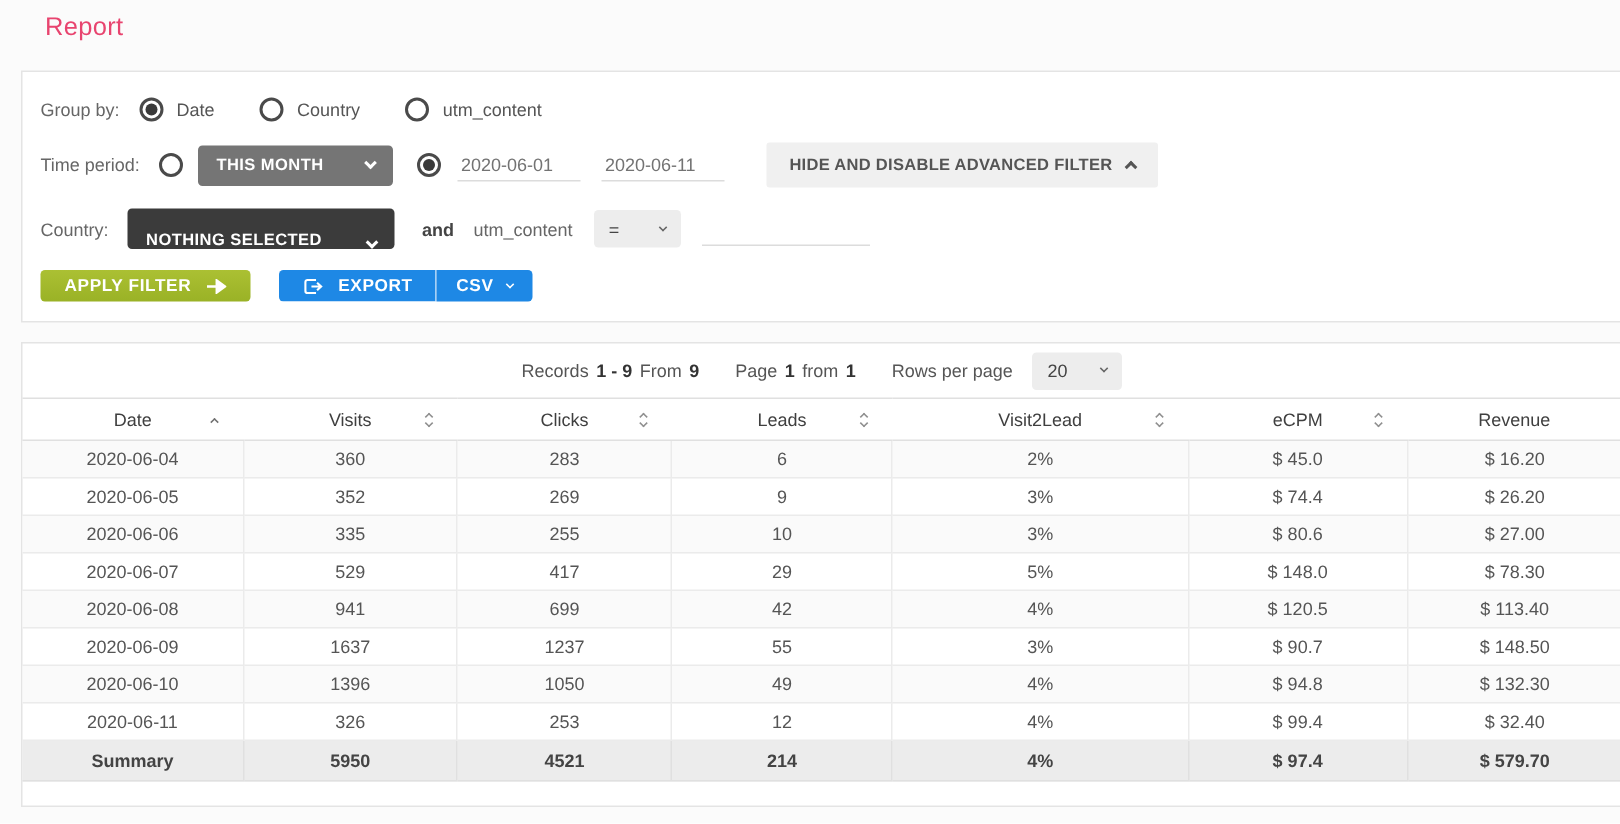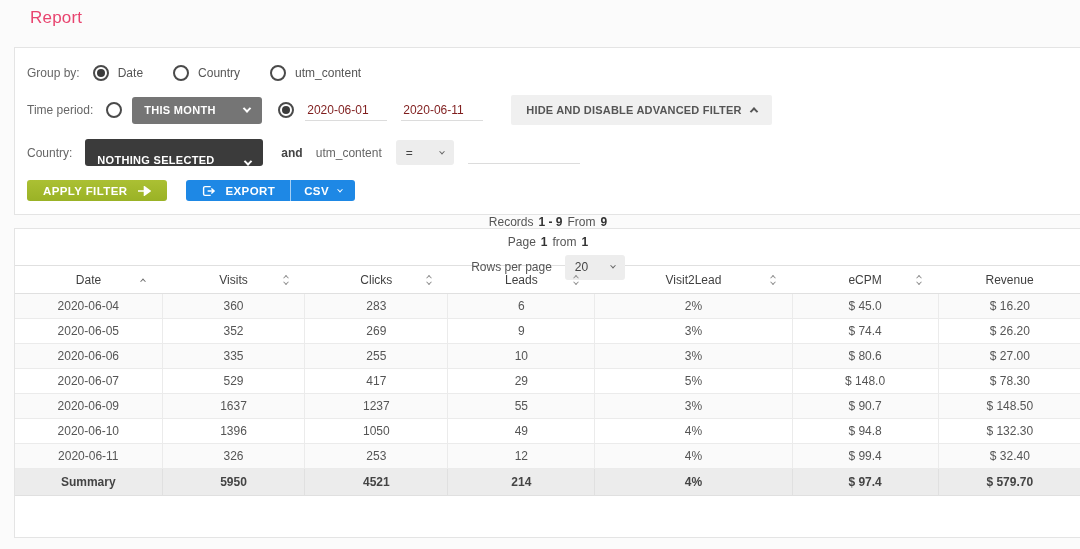--- a/index.html
+++ b/index.html
@@ -48,21 +48,21 @@
   }
   .dselect.gray { background:#757575; width:130px; margin:0 16px 0 10px; }
   .dselect.dark { background:#3b3b3b; width:178px;align-items:flex-end; }
   .mini-select {
     height:25px; width:58px; background:#ededed; border-radius:3px; color:#444;
     display:inline-flex; align-items:center; justify-content:space-between;
     padding:0 10px; cursor:pointer; font-size:12px;
   }
   .uinput {
     border:none; border-bottom:1px solid #dcdcdc; background:transparent; outline:none;
-    font-family:inherit; font-size:12px; color:#7f1d1d; height:22px; padding:0 2px;
+    font-family:inherit; font-size:12px; color:#737373; height:22px; padding:0 2px;
   }
   .uinput.date { width:82px; margin-right:14px; }
   .uinput.utm-value { width:112px; margin-left:14px; }
   .adv-btn {
     background:#f0f0f0; border:none; color:#555; font-weight:bold; font-size:11px;
     height:30px; padding:0 15px; margin-left:14px; display:inline-flex; align-items:center;
     gap:9px; cursor:pointer; font-family:inherit; letter-spacing:.2px; border-radius:2px;
   }
   .and-label { font-weight:bold; color:#444; margin:0 13px 0 18px; }
   .utm-label { color:#666; margin-right:14px; }
@@ -81,21 +81,21 @@
   .split { display:inline-flex; }
   .export-btn { background:#1e88e5; border-radius:3px 0 0 3px; padding:0 15px; gap:9px;
     border-right:1px solid rgba(255,255,255,.6); }
   .csv-btn { background:#1e88e5; border-radius:0 3px 3px 0; padding:0 13px; gap:9px; }
   .icon-svg { display:block; }
 
   
   .table-card { margin-top:13px; padding:0; min-height:310px; }
   .pagebar {
     height:36px; display:flex; align-items:center; justify-content:center;
-    gap:6px; color:#555;flex-direction:column;
+    gap:6px; color:#555;
   }
   .pagebar .grp { display:inline-flex; align-items:center; gap:5px; margin:0 9px; }
   .pagebar b { color:#333; }
   .chip-select {
     background:#ededed; border-radius:3px; height:25px; width:60px; color:#444;
     display:inline-flex; align-items:center; justify-content:space-between;
     padding:0 10px; margin-left:8px; cursor:pointer;
   }
   table { width:100%; border-collapse:collapse; table-layout:fixed; font-size:12px; }
   col.c1{width:13.8%} col.c2{width:13.4%} col.c3{width:13.4%} col.c4{width:13.8%}
@@ -292,20 +292,29 @@
         <tr>
           <td>2020-06-07</td>
           <td>529</td>
           <td>417</td>
           <td>29</td>
           <td>5%</td>
           <td>$ 148.0</td>
           <td>$ 78.30</td>
         </tr>
         <tr>
+          <td>2020-06-08</td>
+          <td>941</td>
+          <td>699</td>
+          <td>42</td>
+          <td>4%</td>
+          <td>$ 120.5</td>
+          <td>$ 113.40</td>
+        </tr>
+        <tr>
           <td>2020-06-09</td>
           <td>1637</td>
           <td>1237</td>
           <td>55</td>
           <td>3%</td>
           <td>$ 90.7</td>
           <td>$ 148.50</td>
         </tr>
         <tr>
           <td>2020-06-10</td>

